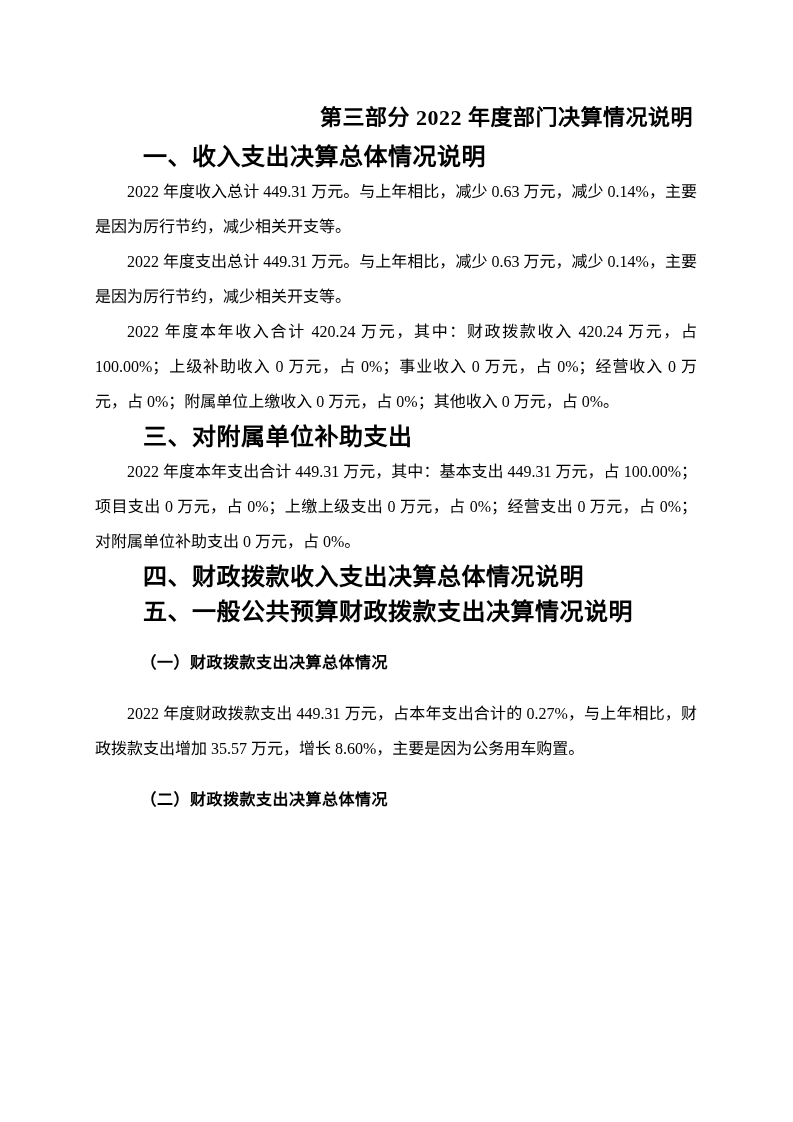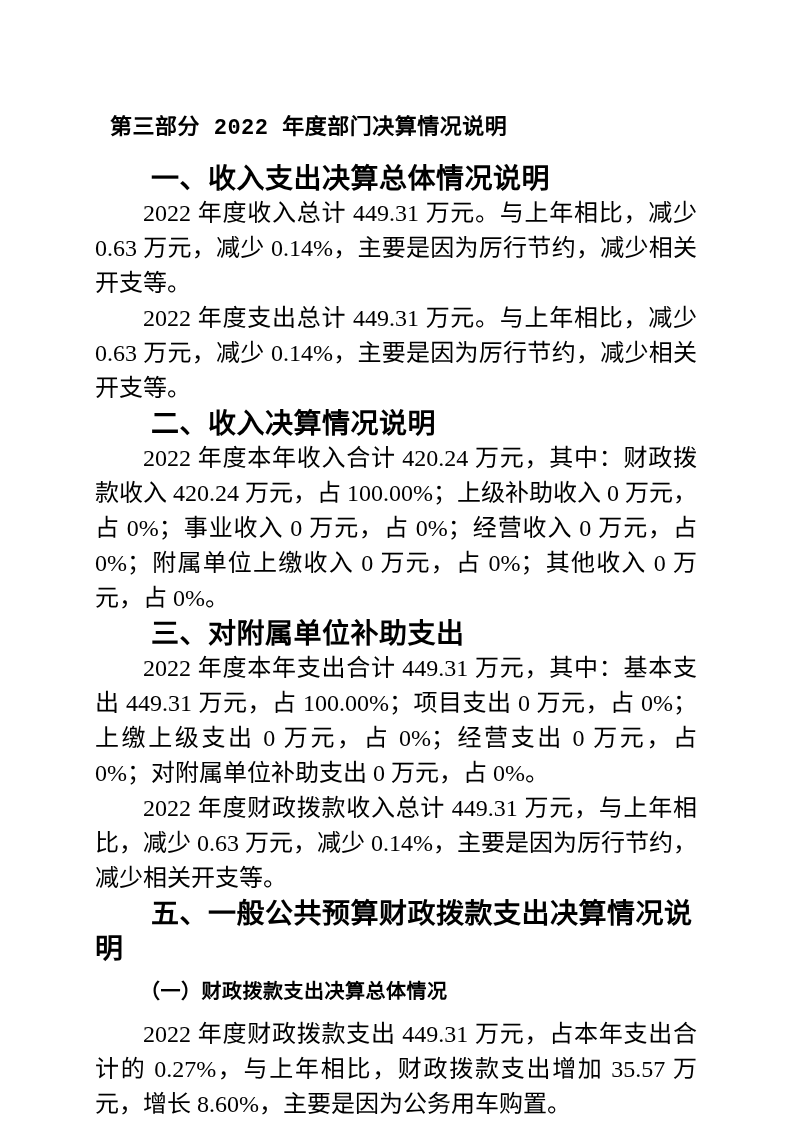--- a/index.html
+++ b/index.html
@@ -14,72 +14,71 @@
     height: 1122px;
     margin: 0;
     background: #ffffff;
     box-sizing: border-box;
     padding: 96px 96px 0 95px;
     overflow: hidden;
     color: #000000;
     font-family: "Liberation Serif", "DejaVu Serif", serif;
   }
   .doc-title {
-    margin: 15px;
-    font-family: Liberation Mono, monospace;
+    margin: 4px;
+    font-family: Liberation Serif, serif;
     font-weight: bold;
     font-size: 22px;
     line-height: 35px;
-    text-align: left;
+    text-align: right;
     letter-spacing: 0.5px;
   }
   .sec-heading {
     margin: 0;
     font-family: "Liberation Sans", "DejaVu Sans", sans-serif;
     font-weight: bold;
-    font-size: 28px;
+    font-size: 24px;
     line-height: 35px;
     text-indent: 2em;
     letter-spacing: 0.5px;
   }
   .sub-heading {
-    margin: 8px;
+    margin: 16px;
     font-family: "Liberation Sans", "DejaVu Sans", sans-serif;
     font-weight: bold;
-    font-size: 20px;
+    font-size: 16px;
     line-height: 35px;
     text-indent: 1.85em;
     letter-spacing: 0.5px;
   }
   .para {
     margin: 0;
-    font-size: 24px;
+    font-size: 16px;
     line-height: 35px;
     text-indent: 2em;
     text-align: justify;
   }
 </style>
 </head>
 <body>
 
 <div class="page">
 
   <h1 class="doc-title">第三部分 2022 年度部门决算情况说明</h1>
 
   <h2 class="sec-heading">一、收入支出决算总体情况说明</h2>
   <p class="para">2022 年度收入总计 449.31 万元。与上年相比，减少 0.63 万元，减少 0.14%，主要是因为厉行节约，减少相关开支等。</p>
   <p class="para">2022 年度支出总计 449.31 万元。与上年相比，减少 0.63 万元，减少 0.14%，主要是因为厉行节约，减少相关开支等。</p>
 
-  <h2 class="sec-heading">二、收入决算情况说明</h2>
   <p class="para">2022 年度本年收入合计 420.24 万元，其中：财政拨款收入 420.24 万元，占 100.00%；上级补助收入 0 万元，占 0%；事业收入 0 万元，占 0%；经营收入 0 万元，占 0%；附属单位上缴收入 0 万元，占 0%；其他收入 0 万元，占 0%。</p>
 
   <h2 class="sec-heading">三、对附属单位补助支出</h2>
   <p class="para">2022 年度本年支出合计 449.31 万元，其中：基本支出 449.31 万元，占 100.00%；项目支出 0 万元，占 0%；上缴上级支出 0 万元，占 0%；经营支出 0 万元，占 0%；对附属单位补助支出 0 万元，占 0%。</p>
 
-  <p class="para">2022 年度财政拨款收入总计 449.31 万元，与上年相比，减少 0.63 万元，减少 0.14%，主要是因为厉行节约，减少相关开支等。</p>
+  <h2 class="sec-heading">四、财政拨款收入支出决算总体情况说明</h2>
 
   <h2 class="sec-heading">五、一般公共预算财政拨款支出决算情况说明</h2>
 
   <h3 class="sub-heading">（一）财政拨款支出决算总体情况</h3>
   <p class="para">2022 年度财政拨款支出 449.31 万元，占本年支出合计的 0.27%，与上年相比，财政拨款支出增加 35.57 万元，增长 8.60%，主要是因为公务用车购置。</p>
 
   <h3 class="sub-heading">（二）财政拨款支出决算总体情况</h3>
 
 </div>
 

